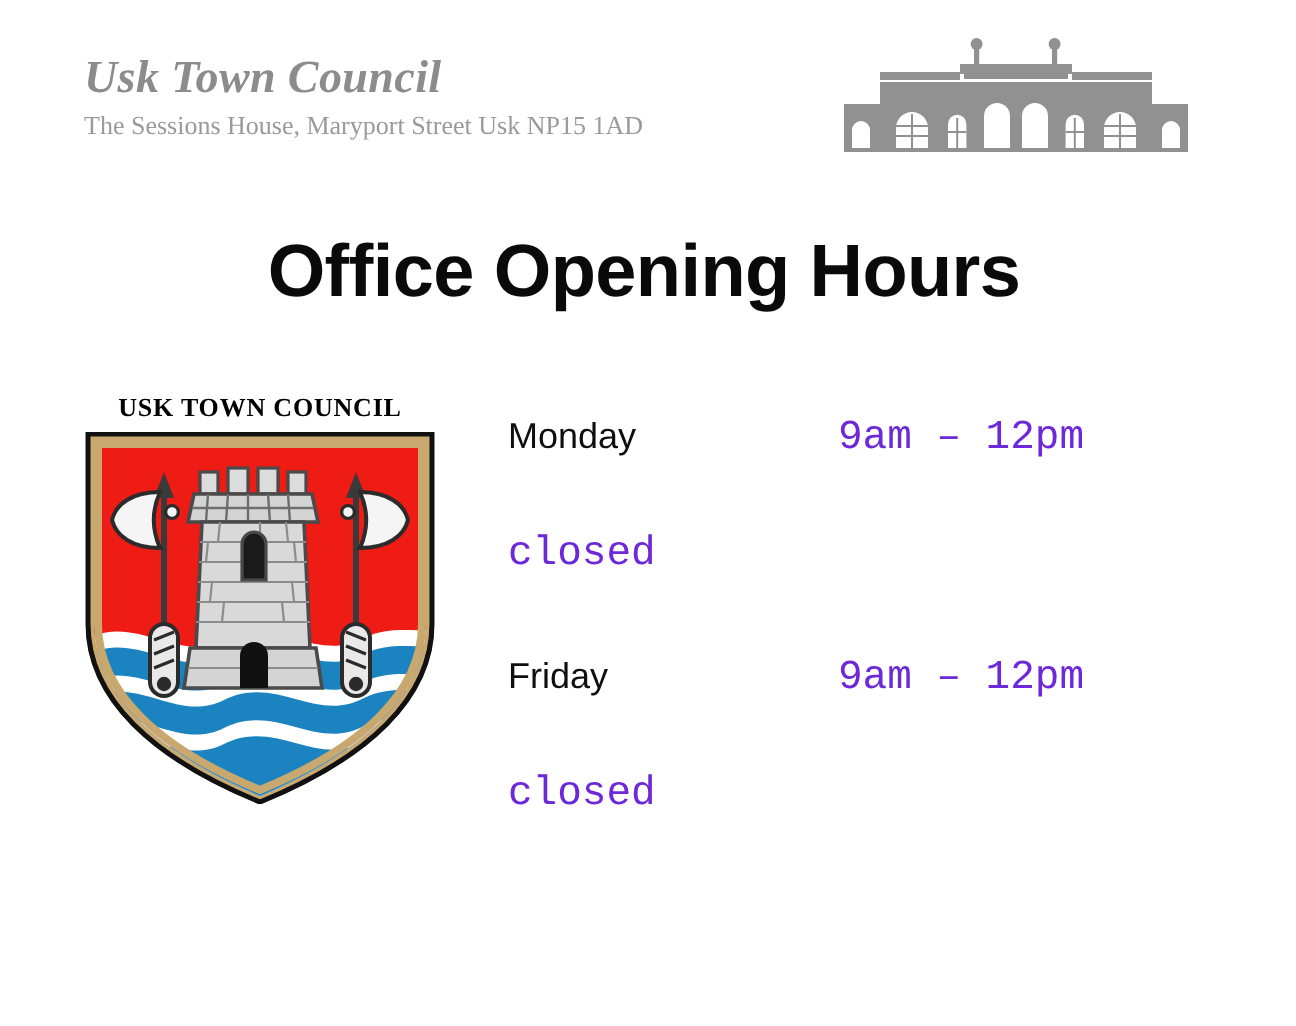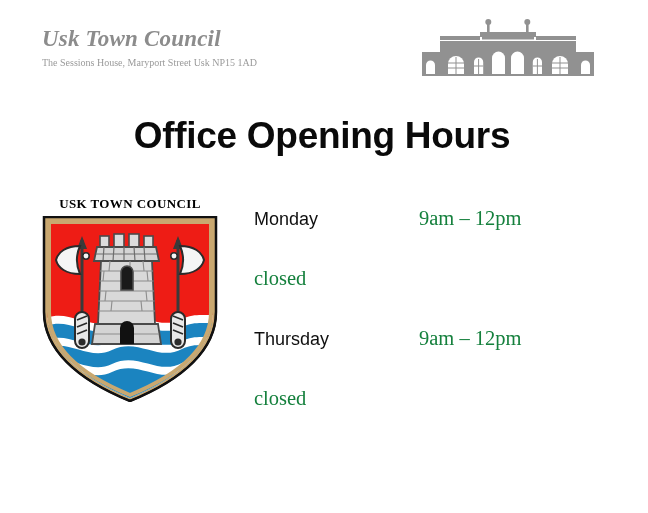--- a/index.html
+++ b/index.html
@@ -37,21 +37,21 @@
     font-size: 23px;
     line-height: 26px;
     color: #8c8c8c;
     letter-spacing: 0.2px;
     white-space: nowrap;
   }
   #org-address {
     font-family: "Liberation Serif", "DejaVu Serif", serif;
     font-weight: normal;
     font-style: normal;
-    font-size: 10px;
+    font-size: 13px;
     line-height: 18px;
     color: #9a9a9a;
     margin-top: 2px;
     white-space: nowrap;
   }
 
   #sessions-house-illustration {
     position: absolute;
     left: 422px;
     top: 18px;
@@ -120,24 +120,24 @@
     width: 165px;
     flex: 0 0 165px;
     font-family: "Liberation Sans", sans-serif;
     font-size: 18px;
     line-height: 24px;
     color: #0f0f0f;
     white-space: nowrap;
   }
   .hours-time {
     flex: 1 1 auto;
-    font-family: Liberation Serif, serif;
+    font-family: Liberation Mono, monospace;
     font-size: 20.5px;
     line-height: 24px;
-    color: #15803d;
+    color: #6d28d9;
     white-space: nowrap;
   }
 </style>
 </head>
 <body>
 
 <div id="letterhead">
 
   <div id="brand-block">
     <div id="org-title">Usk Town Council</div>
@@ -331,21 +331,21 @@
   <div class="hours-row">
     <div class="hours-day">Monday</div>
     <div class="hours-time">9am – 12pm</div>
   </div>
 
   <div class="hours-row">
     <div class="hours-time">closed</div>
   </div>
 
   <div class="hours-row">
-    <div class="hours-day">Thursday</div>
+    <div class="hours-day">Friday</div>
     <div class="hours-time">9am – 12pm</div>
   </div>
 
 
   <div class="hours-row">
     <div class="hours-time">closed</div>
   </div>
 
 </div>
 

